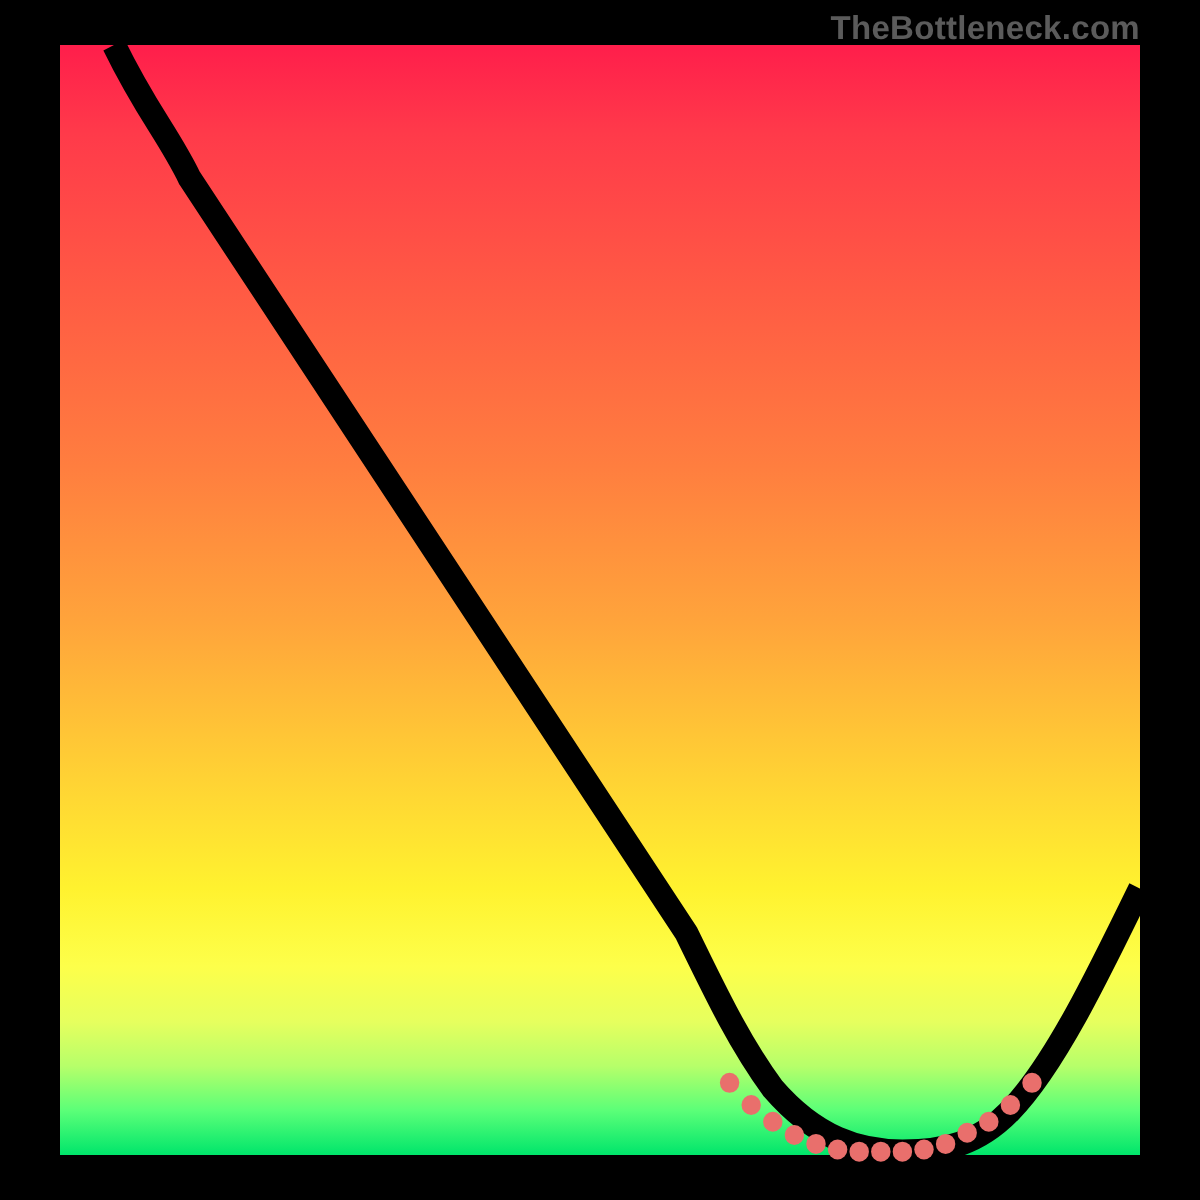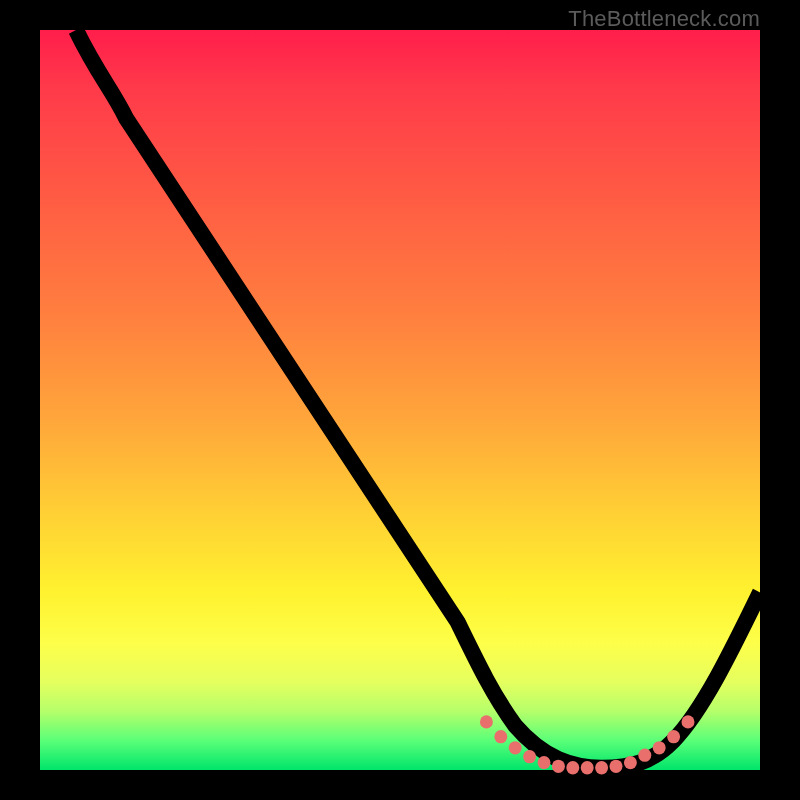--- a/index.html
+++ b/index.html
@@ -39,21 +39,21 @@
       #5bff78 96%,
       #00e56b 100%
     );
   }
   .attribution {
     position: absolute;
     top: 6px;
     right: 40px;
     color: #5b5b5b;
     font-size: 22px;
-    font-weight: 400;
+    font-weight: 700;
     letter-spacing: 0.2px;
     user-select: none;
   }
   svg.curve {
     position: absolute;
     left: 40px;
     top: 30px;
     width: 720px;
     height: 740px;
     overflow: visible;

